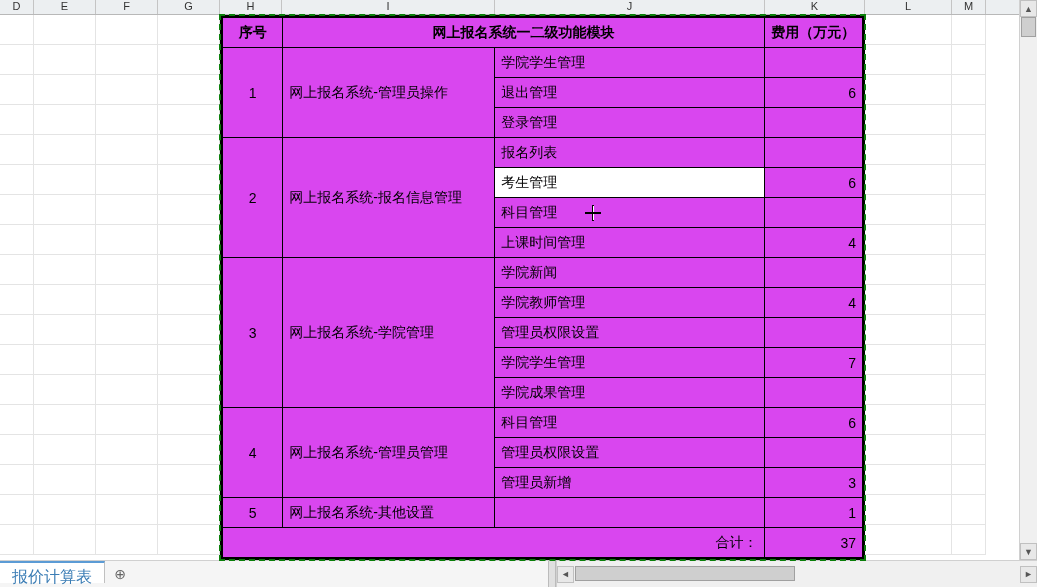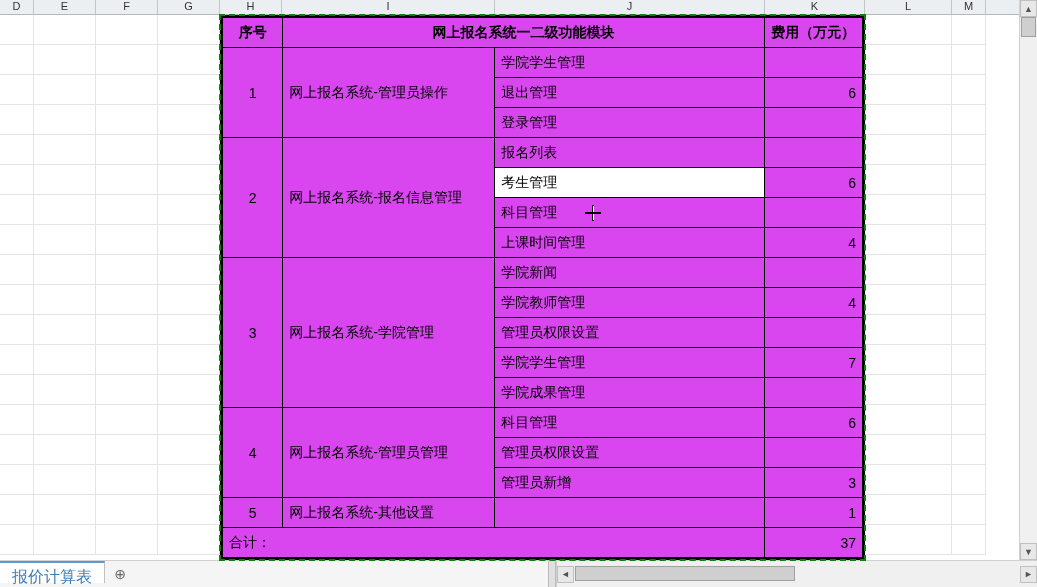--- a/index.html
+++ b/index.html
@@ -220,21 +220,21 @@
     background: #d946ef;
     vertical-align: middle;
     overflow: hidden;
   }
   .data-table th {
     font-weight: bold;
     text-align: center;
   }
   .data-table td.num { text-align: center; }
   .data-table td.cost { text-align: right; }
-  .data-table td.hej { }
+  .data-table td.hej { text-align: right; }
 
   
   td.active-cell {
     background: #ffffff !important;
     position: relative;
     z-index: 3;
     font-family: Liberation Serif, serif;
   }
 
   

